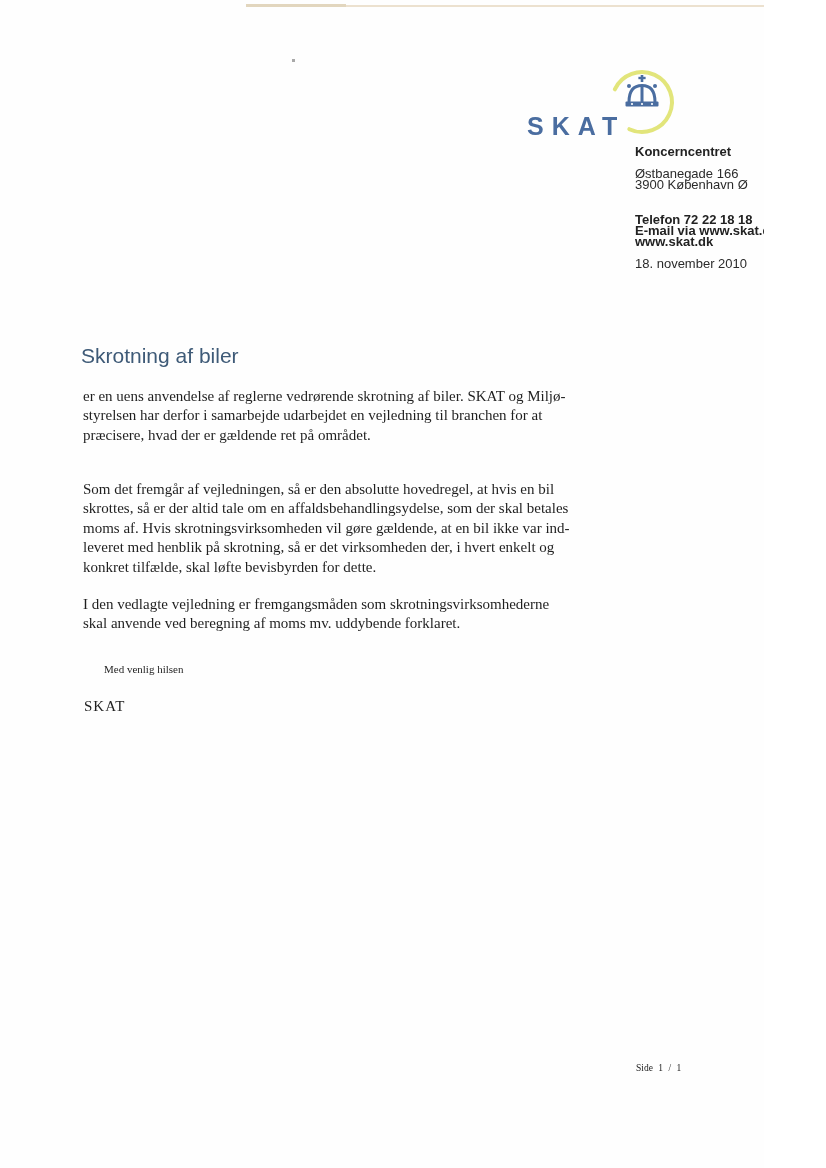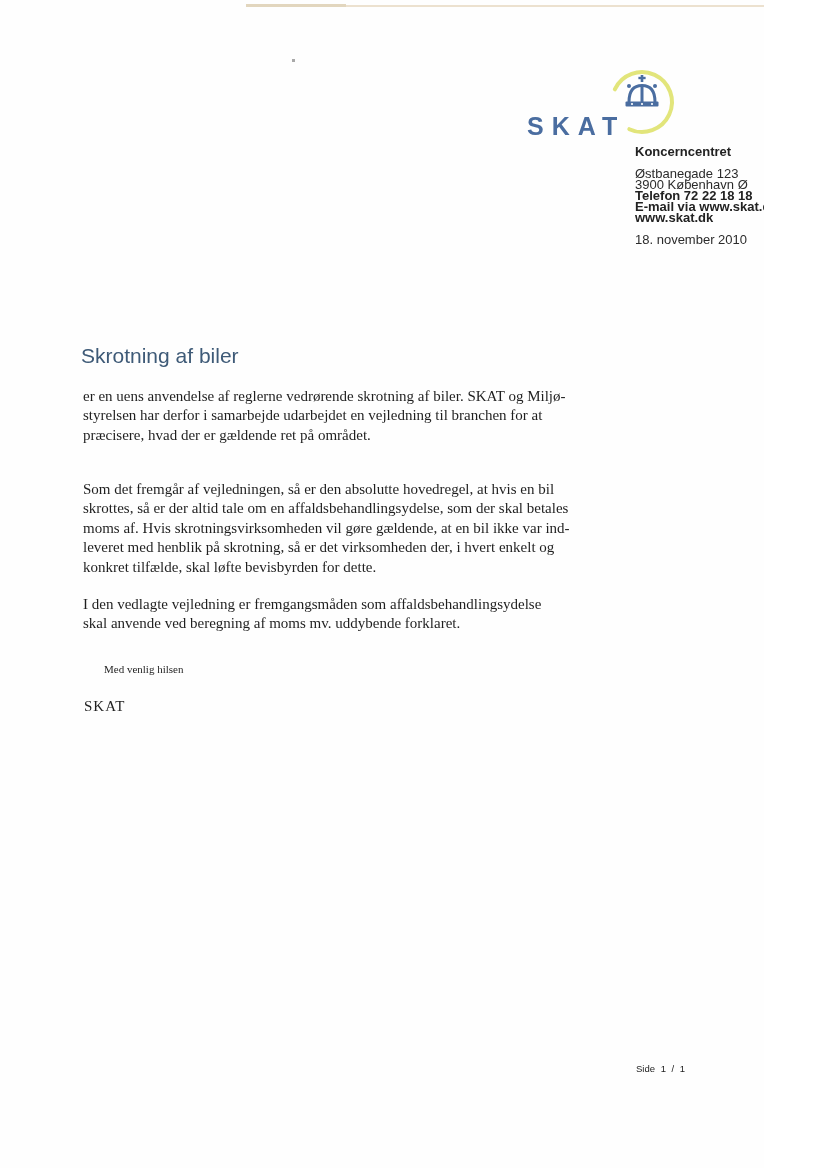--- a/index.html
+++ b/index.html
@@ -38,21 +38,21 @@
 
   
   .addr {
     position: absolute; left: 635px; top: 146px;
     font-family: "Liberation Sans", sans-serif;
     font-size: 13px; line-height: 11px; color: #2b2b2b;
     white-space: nowrap;
   }
   .addr .bold { font-weight: bold; color: #222222; }
   .addr .grp-address { margin-top: 11px; }
-  .addr .grp-contact { margin-top: 0; }
+  .addr .grp-contact { margin-top: 24px; }
   .addr .grp-date { margin-top: 11px; }
 
   
   .letter-title {
     position: absolute; left: 81px; top: 344px;
     font-family: "Liberation Sans", sans-serif;
     font-weight: normal; font-size: 21px; color: #3e5a77;
     white-space: nowrap;
   }
   .para {
@@ -62,21 +62,21 @@
   }
   .p1 { top: 387px; }
   .p2 { top: 480px; }
   .p3 { top: 595px; }
   .closing { position: absolute; left: 84px; top: 663px; font-size: 11px; white-space: nowrap; margin-left: 20px; }
   .signature { position: absolute; left: 84px; top: 698px; font-size: 15px; letter-spacing: 1px; white-space: nowrap; }
 
   
   .footer {
     position: absolute; left: 636px; top: 1063px;
-    font-family: Liberation Sans, sans-serif;
+    font-family: Liberation Serif, serif;
     font-size: 9.5px; color: #222222; word-spacing: 3px;
     white-space: nowrap;
   }
 </style>
 </head>
 <body>
 
 <div class="sheet">
 
   <div class="scan-line"></div>
@@ -100,21 +100,21 @@
       <circle cx="28" cy="40" r="1.1"></circle>
       <circle cx="38" cy="40" r="1.1"></circle>
       <circle cx="48" cy="40" r="1.1"></circle>
     </g>
   </svg>
   <div class="wordmark">SKAT</div>
 
   <div class="addr">
     <div class="bold">Koncerncentret</div>
     <div class="grp-address">
-      <div>Østbanegade 123</div>
+      <div>Østbanegade 166</div>
       <div>3900 København Ø</div>
     </div>
     <div class="grp-contact bold">
       <div>Telefon 72 22 18 18</div>
       <div>E-mail via www.skat.dk/kontakt</div>
       <div>www.skat.dk</div>
     </div>
     <div class="grp-date">
       <div>18. november 2010</div>
     </div>
@@ -130,21 +130,21 @@
 
   <div class="para p2">
     <div>Som det fremgår af vejledningen, så er den absolutte hovedregel, at hvis en bil</div>
     <div>skrottes, så er der altid tale om en affaldsbehandlingsydelse, som der skal betales</div>
     <div>moms af. Hvis skrotningsvirksomheden vil gøre gældende, at en bil ikke var ind-</div>
     <div>leveret med henblik på skrotning, så er det virksomheden der, i hvert enkelt og</div>
     <div>konkret tilfælde, skal løfte bevisbyrden for dette.</div>
   </div>
 
   <div class="para p3">
-    <div>I den vedlagte vejledning er fremgangsmåden som affaldsbehandlingsydelse</div>
+    <div>I den vedlagte vejledning er fremgangsmåden som skrotningsvirksomhederne</div>
     <div>skal anvende ved beregning af moms mv. uddybende forklaret.</div>
   </div>
 
   <div class="closing">Med venlig hilsen</div>
   <div class="signature">SKAT</div>
 
   <div class="footer">Side 1 / 1</div>
 
 </div>
 

